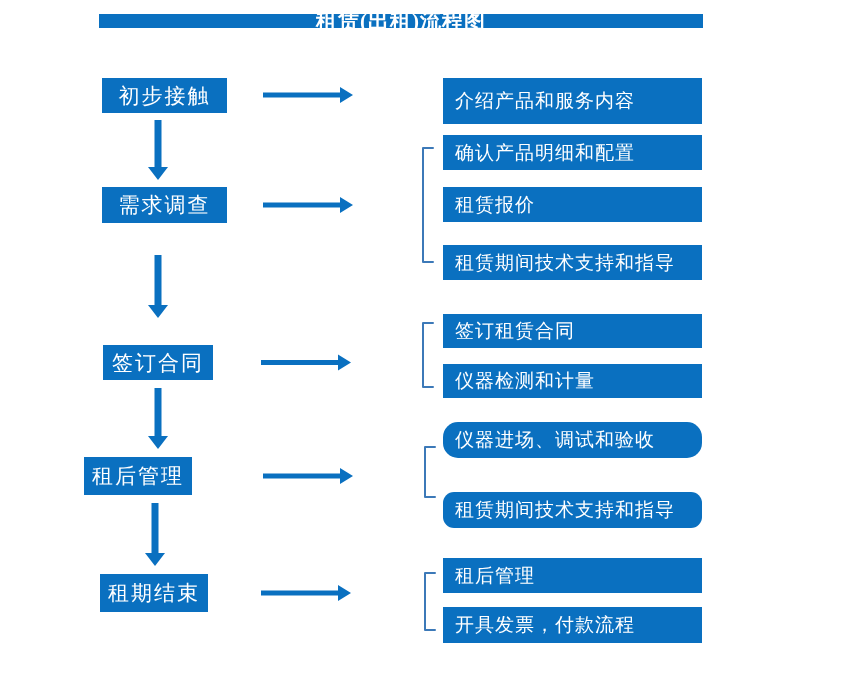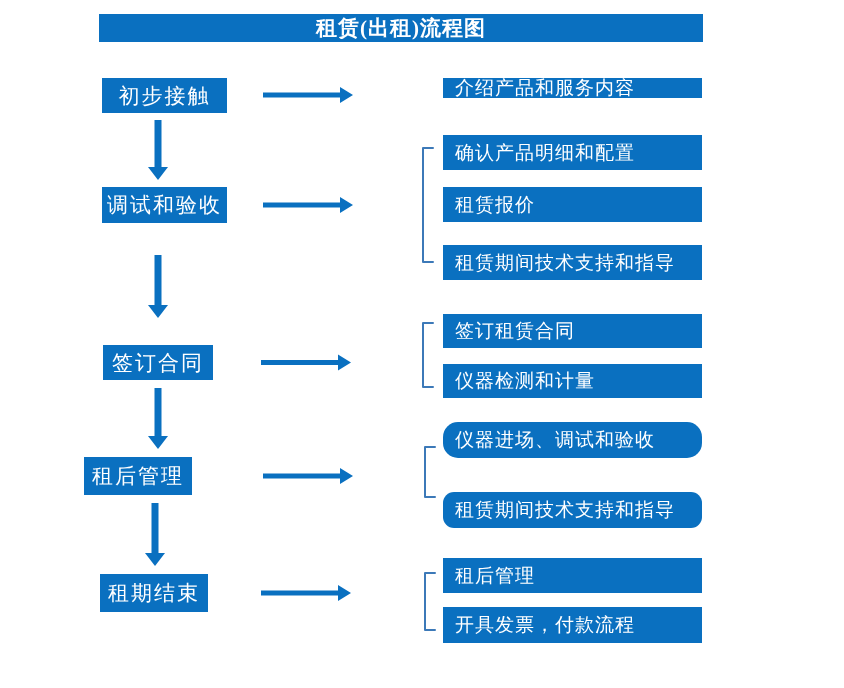--- a/index.html
+++ b/index.html
@@ -7,21 +7,21 @@
     position: relative;
     width: 844px;
     height: 688px;
     background: var(--bg, #ffffff);
     font-family: "Liberation Serif", "DejaVu Serif", serif;
     overflow: hidden;
   }
   .title-bar {
     position: absolute;
     left: 99px; top: 14px;
-    width: 604px; height: 28px;
+    width: 604px; height: 14px;
     background: var(--primary, #0a70c0);
     display: flex; align-items: center; justify-content: center;
   }
   .title-bar span {
     color: #ffffff;
     font-size: 21px;
     font-weight: bold;
     letter-spacing: 1px;
   }
   .box {
@@ -46,21 +46,21 @@
     font-size: 19px;
     letter-spacing: 1px;
   }
   
   #s0 { left: 102px; top: 78px;  width: 125px; height: 35px; }
   #s1 { left: 102px; top: 187px; width: 125px; height: 36px; }
   #s2 { left: 103px; top: 345px; width: 110px; height: 35px; }
   #s3 { left: 84px; top: 457px; width: 108px; height: 38px; }
   #s4 { left: 100px; top: 574px; width: 108px; height: 38px; }
   
-  #d0 { top: 78px;  height: 20px; text-align: right; }
+  #d0 { top: 78px;  height: 46px; text-align: right; }
   #d1 { top: 135px; height: 35px; }
   #d2 { top: 187px; height: 35px; }
   #d3 { top: 245px; height: 35px; }
   #d4 { top: 314px; height: 34px; }
   #d5 { top: 364px; height: 34px; }
   #d6 { top: 422px; height: 36px; border-radius: 15px; }
   #d7 { top: 492px; height: 36px; border-radius: 11px; }
   #d8 { top: 558px; height: 35px; }
   #d9 { top: 607px; height: 36px; }
   svg.overlay { position: absolute; left: 0; top: 0; }
@@ -70,21 +70,21 @@
 </head>
 <body>
 
 <div class="canvas">
 
   <div class="title-bar">
     <span>租赁(出租)流程图</span>
   </div>
 
   <div class="box step" id="s0">初步接触</div>
-  <div class="box step" id="s1">调试和验收</div>
+  <div class="box step" id="s1">需求调查</div>
   <div class="box step" id="s2">签订合同</div>
   <div class="box step" id="s3">租后管理</div>
   <div class="box step" id="s4">租期结束</div>
 
   <div class="box detail" id="d0">介绍产品和服务内容</div>
   <div class="box detail" id="d1">确认产品明细和配置</div>
   <div class="box detail" id="d2">租赁报价</div>
   <div class="box detail" id="d3">租赁期间技术支持和指导</div>
   <div class="box detail" id="d4">签订租赁合同</div>
   <div class="box detail" id="d5">仪器检测和计量</div>

